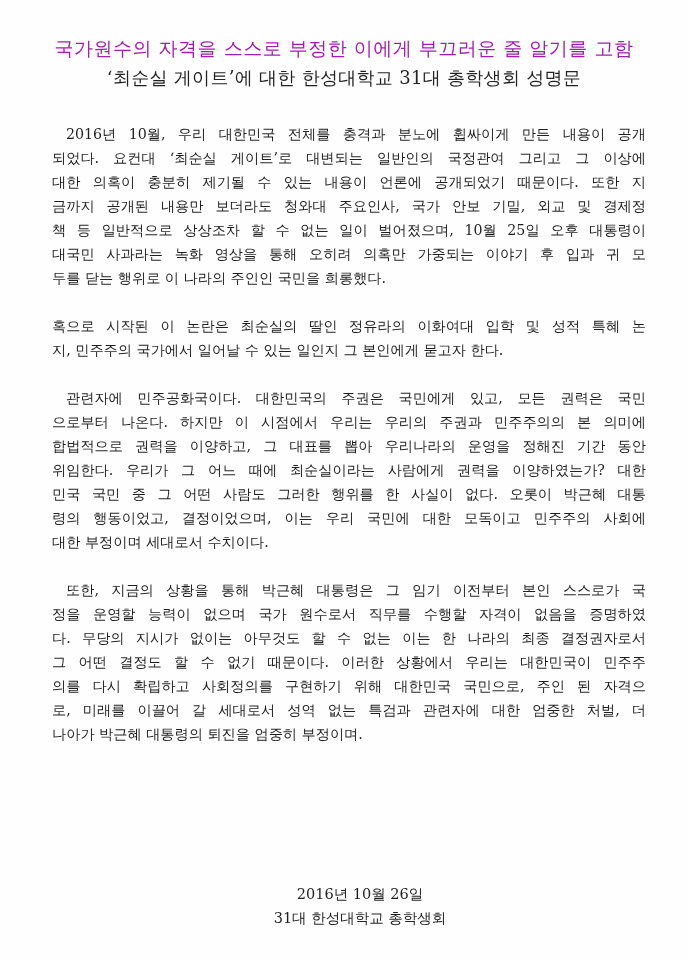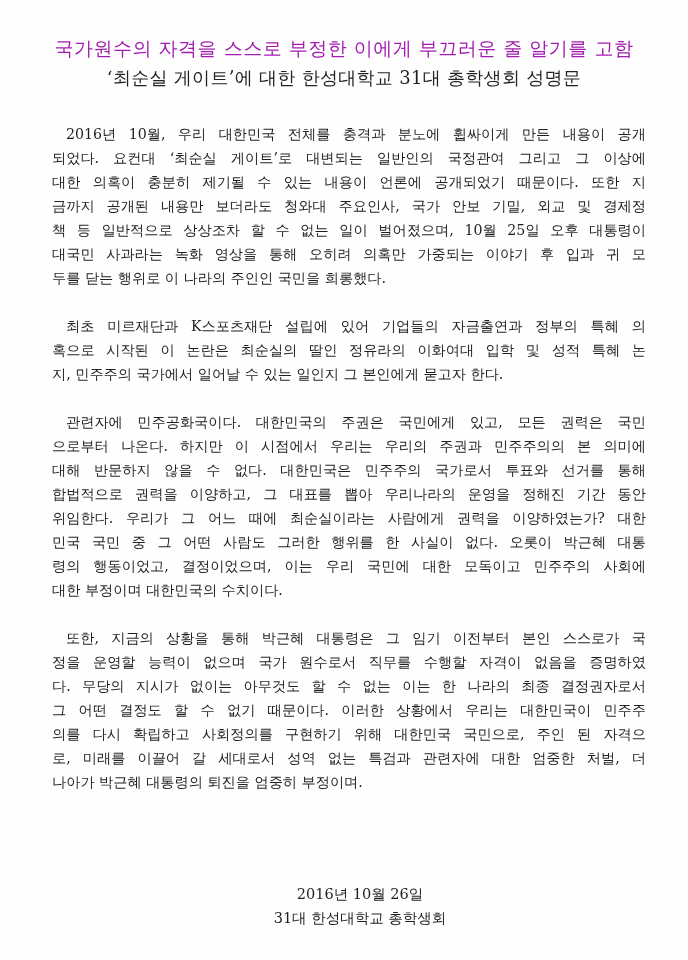--- a/index.html
+++ b/index.html
@@ -101,34 +101,32 @@
       <span class="line indent">2016년 10월, 우리 대한민국 전체를 충격과 분노에 휩싸이게 만든 내용이 공개</span>
       <span class="line">되었다. 요컨대 ‘최순실 게이트’로 대변되는 일반인의 국정관여 그리고 그 이상에</span>
       <span class="line">대한 의혹이 충분히 제기될 수 있는 내용이 언론에 공개되었기 때문이다. 또한 지</span>
       <span class="line">금까지 공개된 내용만 보더라도 청와대 주요인사, 국가 안보 기밀, 외교 및 경제정</span>
       <span class="line">책 등 일반적으로 상상조차 할 수 없는 일이 벌어졌으며, 10월 25일 오후 대통령이</span>
       <span class="line">대국민 사과라는 녹화 영상을 통해 오히려 의혹만 가중되는 이야기 후 입과 귀 모</span>
       <span class="line last">두를 닫는 행위로 이 나라의 주인인 국민을 희롱했다.</span>
     </div>
 
     <div class="para">
-      <span class="line indent">최초 미르재단과 K스포츠재단 설립에 있어 기업들의 자금출연과 정부의 특혜 의</span>
       <span class="line">혹으로 시작된 이 논란은 최순실의 딸인 정유라의 이화여대 입학 및 성적 특혜 논</span>
       <span class="line last">지, 민주주의 국가에서 일어날 수 있는 일인지 그 본인에게 묻고자 한다.</span>
     </div>
 
     <div class="para">
       <span class="line indent">관련자에 민주공화국이다. 대한민국의 주권은 국민에게 있고, 모든 권력은 국민</span>
       <span class="line">으로부터 나온다. 하지만 이 시점에서 우리는 우리의 주권과 민주주의의 본 의미에</span>
-      <span class="line">대해 반문하지 않을 수 없다. 대한민국은 민주주의 국가로서 투표와 선거를 통해</span>
       <span class="line">합법적으로 권력을 이양하고, 그 대표를 뽑아 우리나라의 운영을 정해진 기간 동안</span>
       <span class="line">위임한다. 우리가 그 어느 때에 최순실이라는 사람에게 권력을 이양하였는가? 대한</span>
       <span class="line">민국 국민 중 그 어떤 사람도 그러한 행위를 한 사실이 없다. 오롯이 박근혜 대통</span>
       <span class="line">령의 행동이었고, 결정이었으며, 이는 우리 국민에 대한 모독이고 민주주의 사회에</span>
-      <span class="line last">대한 부정이며 대한민국의 수치이다.</span>
+      <span class="line last">대한 부정이며 세대로서 수치이다.</span>
     </div>
 
     <div class="para">
       <span class="line indent">또한, 지금의 상황을 통해 박근혜 대통령은 그 임기 이전부터 본인 스스로가 국</span>
       <span class="line">정을 운영할 능력이 없으며 국가 원수로서 직무를 수행할 자격이 없음을 증명하였</span>
       <span class="line">다. 무당의 지시가 없이는 아무것도 할 수 없는 이는 한 나라의 최종 결정권자로서</span>
       <span class="line">그 어떤 결정도 할 수 없기 때문이다. 이러한 상황에서 우리는 대한민국이 민주주</span>
       <span class="line">의를 다시 확립하고 사회정의를 구현하기 위해 대한민국 국민으로, 주인 된 자격으</span>
       <span class="line">로, 미래를 이끌어 갈 세대로서 성역 없는 특검과 관련자에 대한 엄중한 처벌, 더</span>
       <span class="line last">나아가 박근혜 대통령의 퇴진을 엄중히 부정이며.</span>

